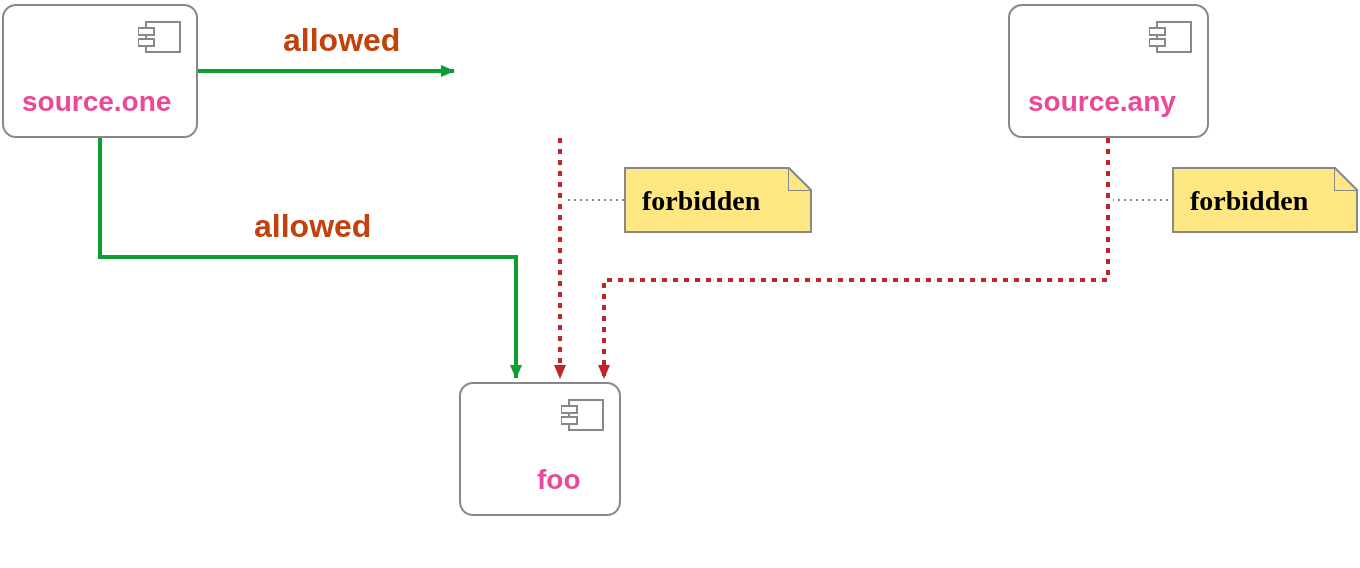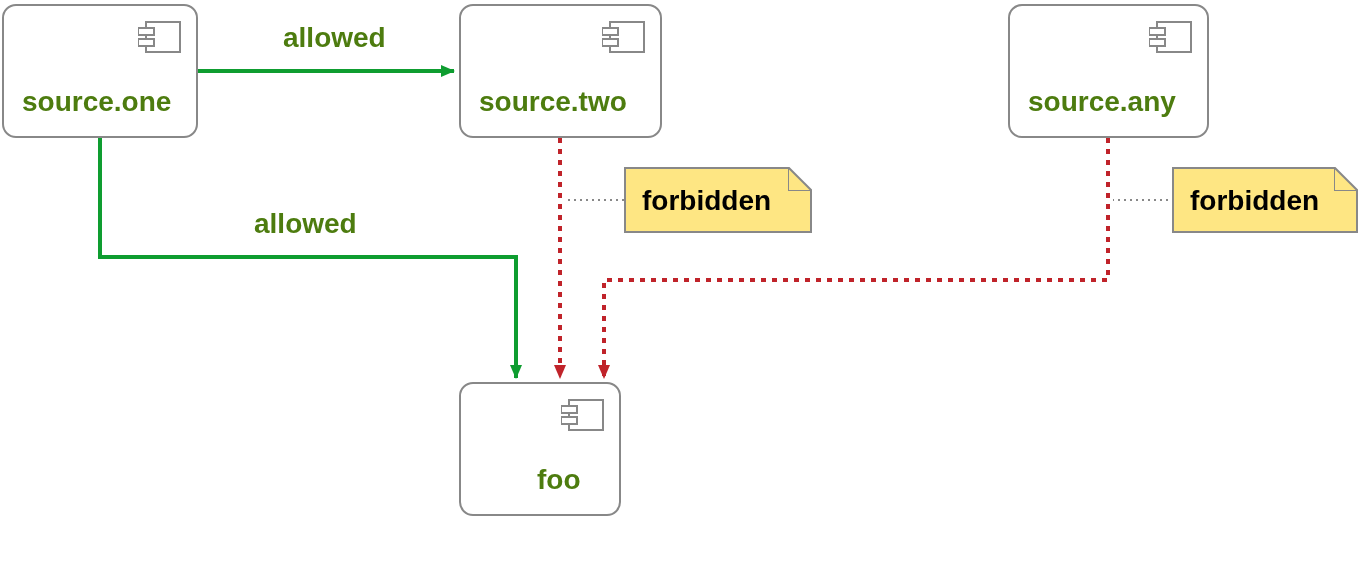--- a/index.html
+++ b/index.html
@@ -17,44 +17,45 @@
       position: absolute;
       border: 2px solid #888;
       border-radius: 14px;
       background: white;
       box-sizing: border-box;
     }
     .component-label {
       position: absolute;
       font-size: 28px;
       font-weight: bold;
-      color: #4d7c0f;
+      color: #ec4899;
     }
     .component-icon {
       position: absolute;
       top: 12px;
       right: 14px;
     }
     .note-box {
       position: absolute;
       background: #FEE683;
       border: 2px solid #888;
       box-sizing: border-box;
     }
     .note-label {
       position: absolute;
       font-size: 28px;
       font-weight: bold;
       color: #000;
+      font-family: Liberation Serif, serif;
     }
     .edge-label {
       position: absolute;
-      font-size: 28px;
+      font-size: 32px;
       font-weight: bold;
-      color: #4d7c0f;
+      color: #c2410c;
     }
     svg.overlay {
       position: absolute;
       top: 0;
       left: 0;
     }
   </style>
 </head>
 <body>
 
@@ -87,30 +88,20 @@
     <span class="component-icon">
       <svg width="44" height="38" viewBox="0 0 44 38">
         <rect x="8" y="4" width="34" height="30" fill="none" stroke="#888" stroke-width="2"></rect>
         <rect x="0" y="10" width="16" height="7" fill="white" stroke="#888" stroke-width="2"></rect>
         <rect x="0" y="21" width="16" height="7" fill="white" stroke="#888" stroke-width="2"></rect>
       </svg>
     </span>
     <span class="component-label" style="left:18px; bottom:18px;">source.one</span>
   </div>
 
-  <div class="component-box" style="left:459px; top:4px; width:203px; height:134px;">
-    <span class="component-icon">
-      <svg width="44" height="38" viewBox="0 0 44 38">
-        <rect x="8" y="4" width="34" height="30" fill="none" stroke="#888" stroke-width="2"></rect>
-        <rect x="0" y="10" width="16" height="7" fill="white" stroke="#888" stroke-width="2"></rect>
-        <rect x="0" y="21" width="16" height="7" fill="white" stroke="#888" stroke-width="2"></rect>
-      </svg>
-    </span>
-    <span class="component-label" style="left:18px; bottom:18px;">source.two</span>
-  </div>
 
   <div class="component-box" style="left:1008px; top:4px; width:201px; height:134px;padding-left:8px;">
     <span class="component-icon">
       <svg width="44" height="38" viewBox="0 0 44 38">
         <rect x="8" y="4" width="34" height="30" fill="none" stroke="#888" stroke-width="2"></rect>
         <rect x="0" y="10" width="16" height="7" fill="white" stroke="#888" stroke-width="2"></rect>
         <rect x="0" y="21" width="16" height="7" fill="white" stroke="#888" stroke-width="2"></rect>
       </svg>
     </span>
     <span class="component-label" style="left:18px; bottom:18px;">source.any</span>

